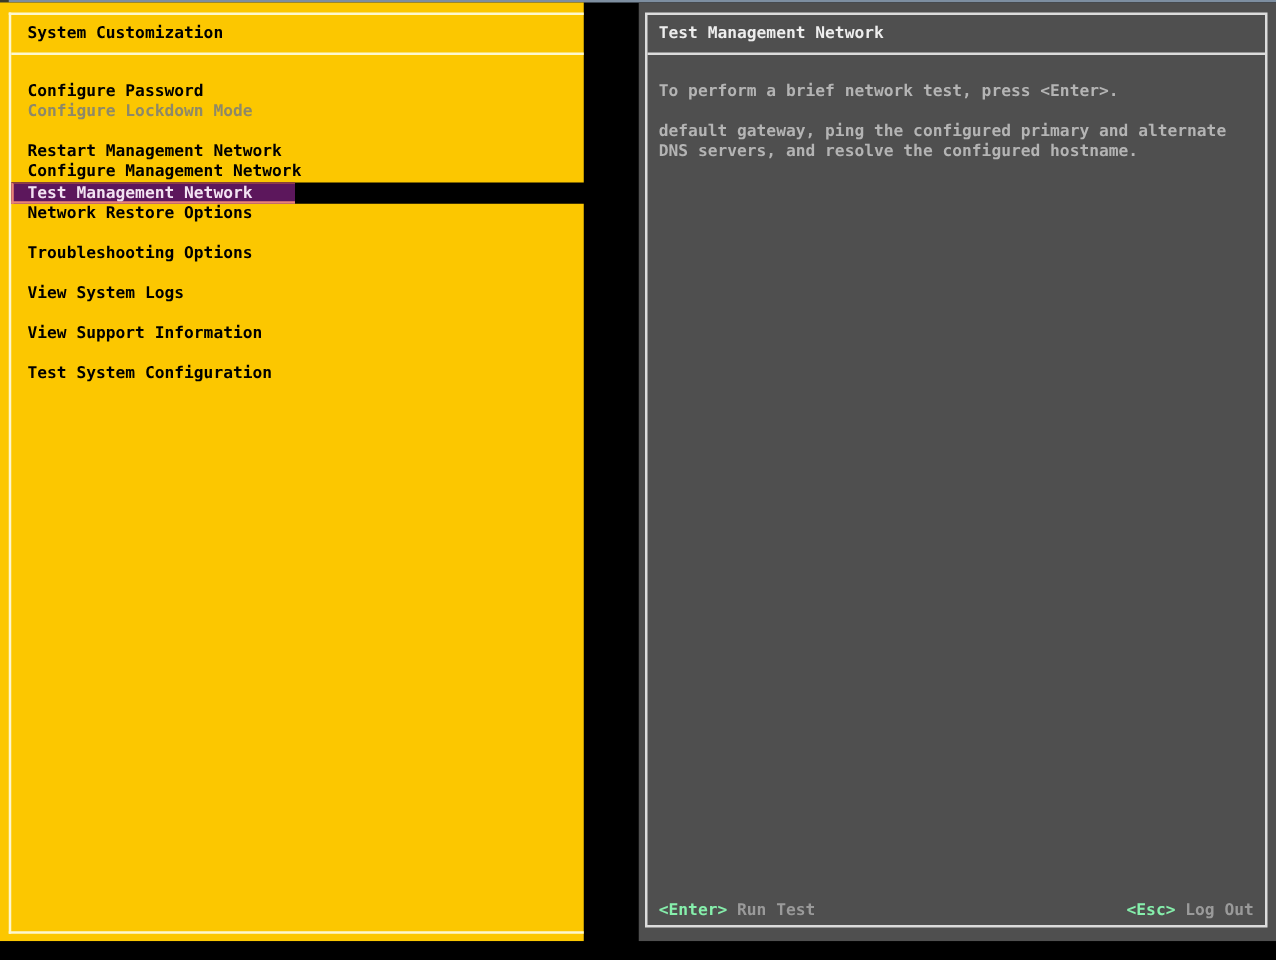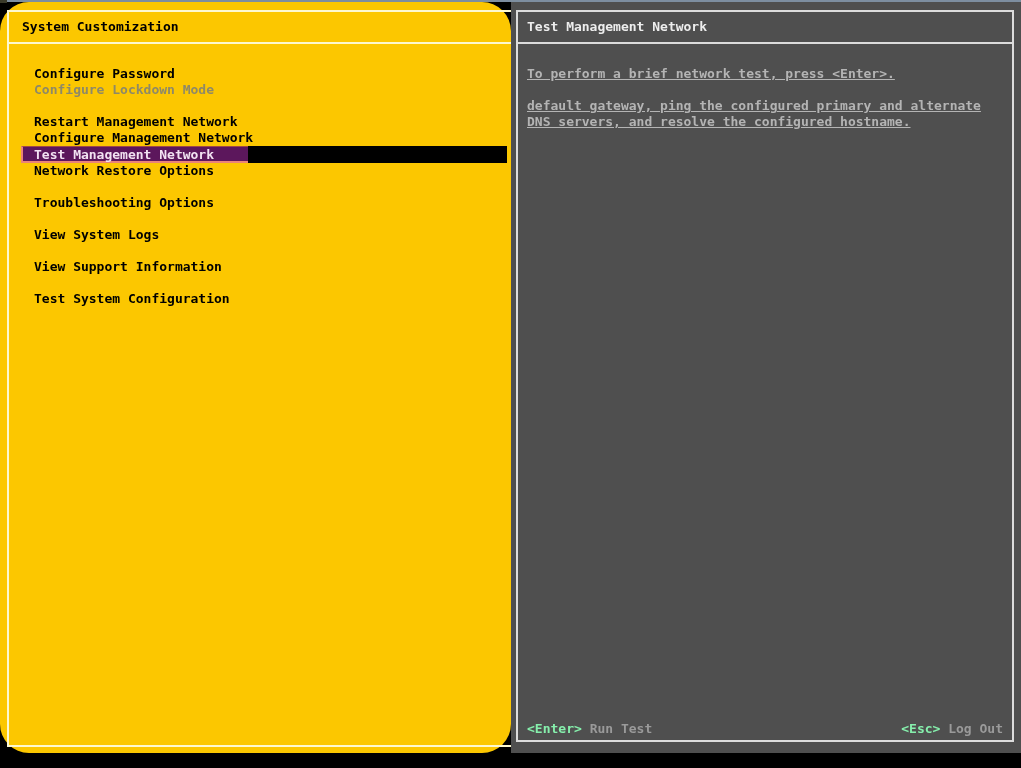--- a/index.html
+++ b/index.html
@@ -6,30 +6,30 @@
   .screen {
     position:relative; width:1021px; height:768px; overflow:hidden;
     background:#000;
     font-family:"DejaVu Sans Mono", monospace;
     font-weight:bold; font-size:13px;
   }
   .top-strip { position:absolute; left:0; top:0; width:1021px; height:2px; background:#7d8ea0; }
   .top-notch { position:absolute; left:0; top:0; width:7px; height:3px; background:#3a3a2a; }
 
   
-  .panel-left { position:absolute; left:0; top:2px; width:511px; height:751px; background:#fcc700;border-radius:29px; }
+  .panel-left { position:absolute; left:0; top:2px; width:467px; height:751px; background:#fcc700; }
   .panel-left .inner {
     position:absolute; left:7px; top:8px; right:0; bottom:6px;
     border:2px solid #fdf8cf; border-right:none;
   }
   .panel-left .hdr {
     color:#000; padding:7px 0 8px 13px;
     border-bottom:2px solid #fdf8cf; white-space:pre;
   }
-  .menu { margin-top:22px;margin-left:12px; }
+  .menu { margin-top:22px; }
   .menu-row { height:16px; line-height:16px; padding-left:13px; color:#000; white-space:pre; }
   .menu-row.disabled { color:#8e8968; }
   .menu-row.selected {
     background:#000; padding:0; height:17px; width:486px; position:relative;
   }
   .sel-box {
     position:absolute; left:0; top:0; width:227px; height:17px; box-sizing:border-box;
     padding:1px 0 0 11px; line-height:14px; white-space:pre;
     background:#5c175c; color:#f2e2f2;
     border-left:2px solid #ea8478; border-bottom:2px solid #ea8478; border-top:1px solid #a04848;
@@ -39,21 +39,21 @@
   .panel-right { position:absolute; left:511px; top:2px; width:510px; height:751px; background:#4f4f4f; }
   .panel-right .inner {
     position:absolute; left:5px; top:8px; right:7px; bottom:11px;
     border:2px solid #dcdcdc;
   }
   .panel-right .hdr {
     color:#ededed; padding:7px 0 8px 9px;
     border-bottom:2px solid #dcdcdc; white-space:pre;
   }
   .body { margin-top:22px; padding-left:9px; color:#b4b4b4; }
-  .body .line { height:16px; line-height:16px; white-space:pre;text-decoration:underline; }
+  .body .line { height:16px; line-height:16px; white-space:pre; }
   .footer {
     position:absolute; left:9px; right:9px; bottom:3px; height:16px; line-height:16px;
     display:flex; justify-content:space-between; color:#9a9a9a; white-space:pre;
   }
   .footer .key { color:#86efac; }
 
   
   .status-bar {
     position:absolute; left:0; top:753px; width:1021px; height:15px;
     background:#000; color:#dcdcdc; text-align:center; line-height:15px; white-space:pre;

